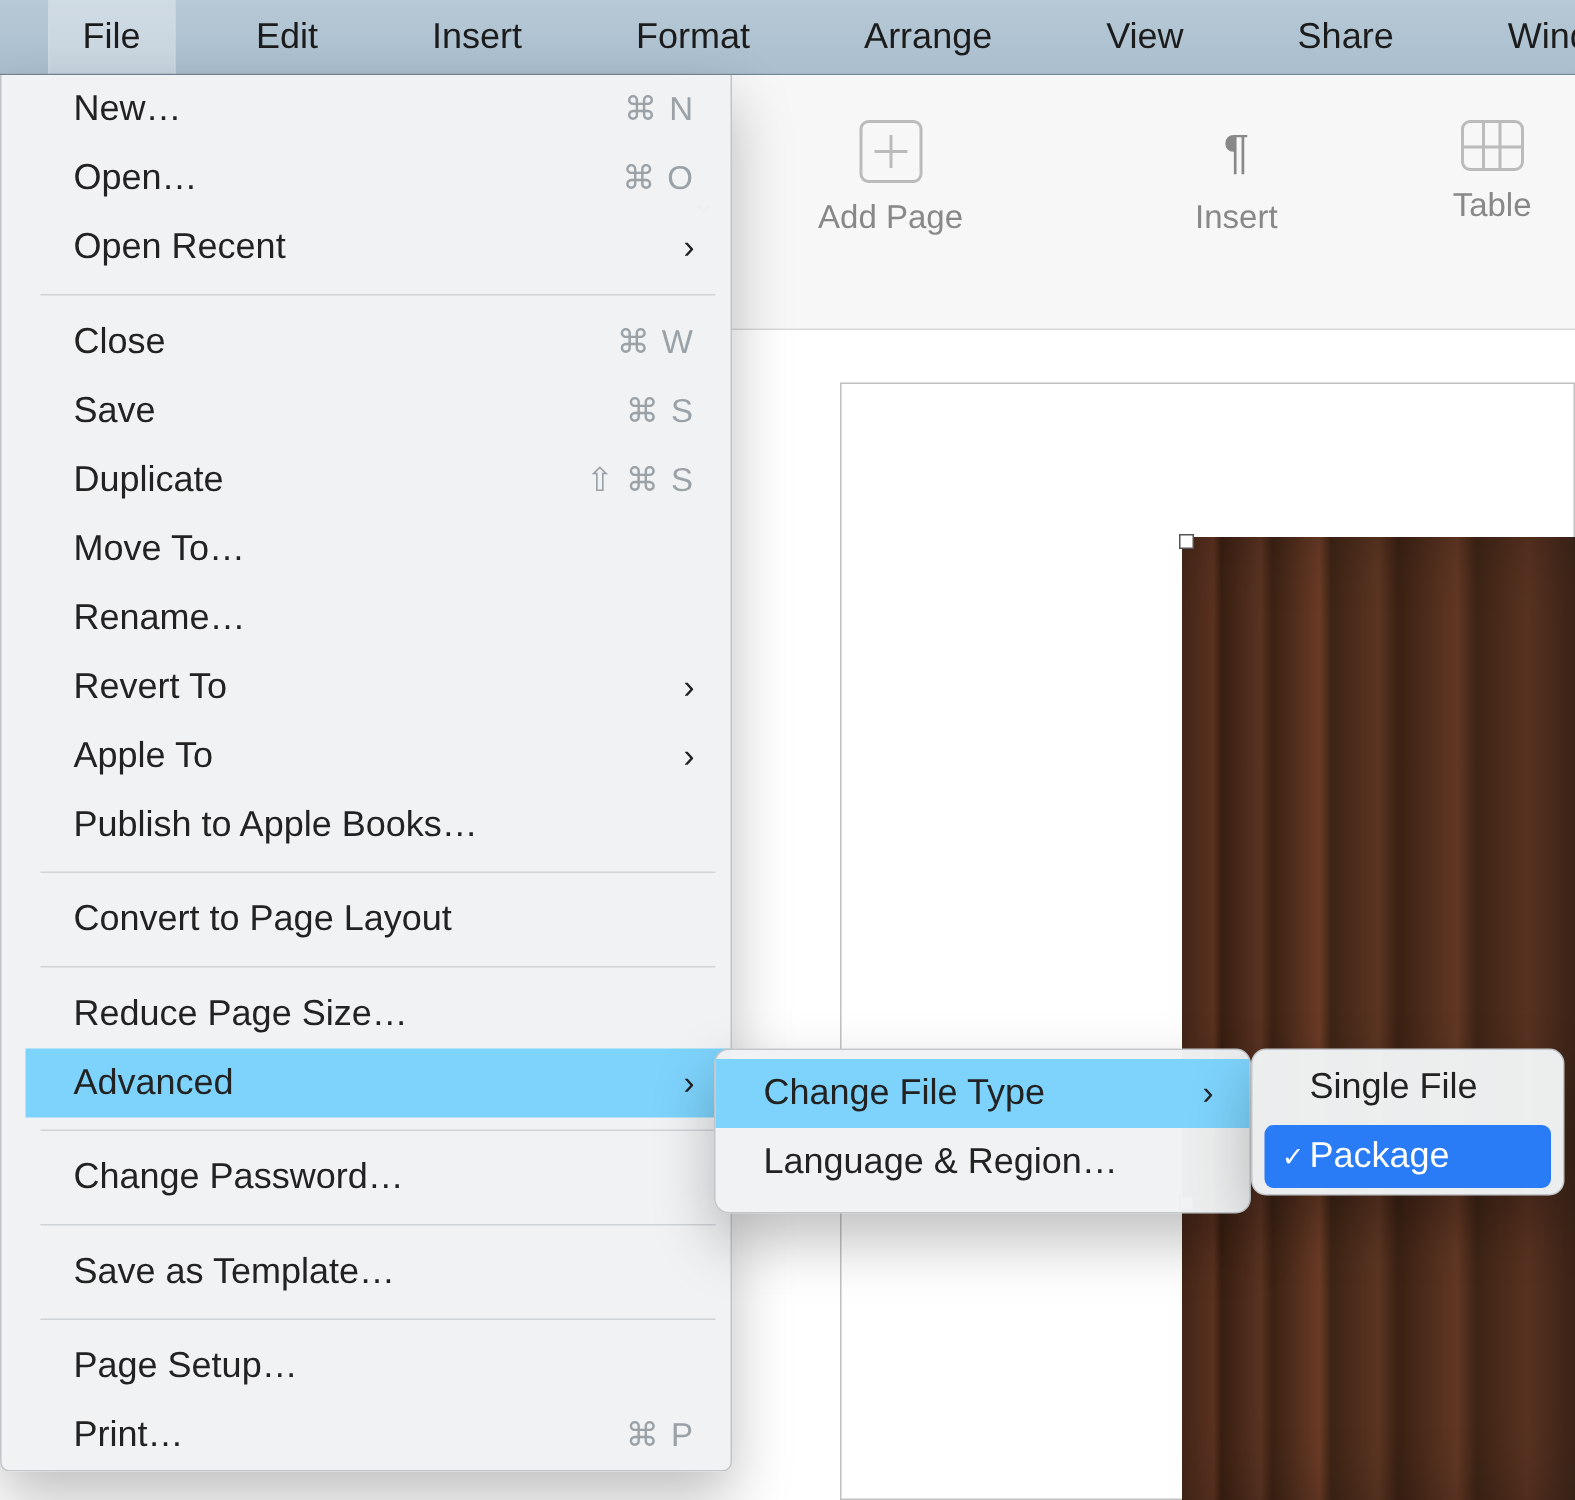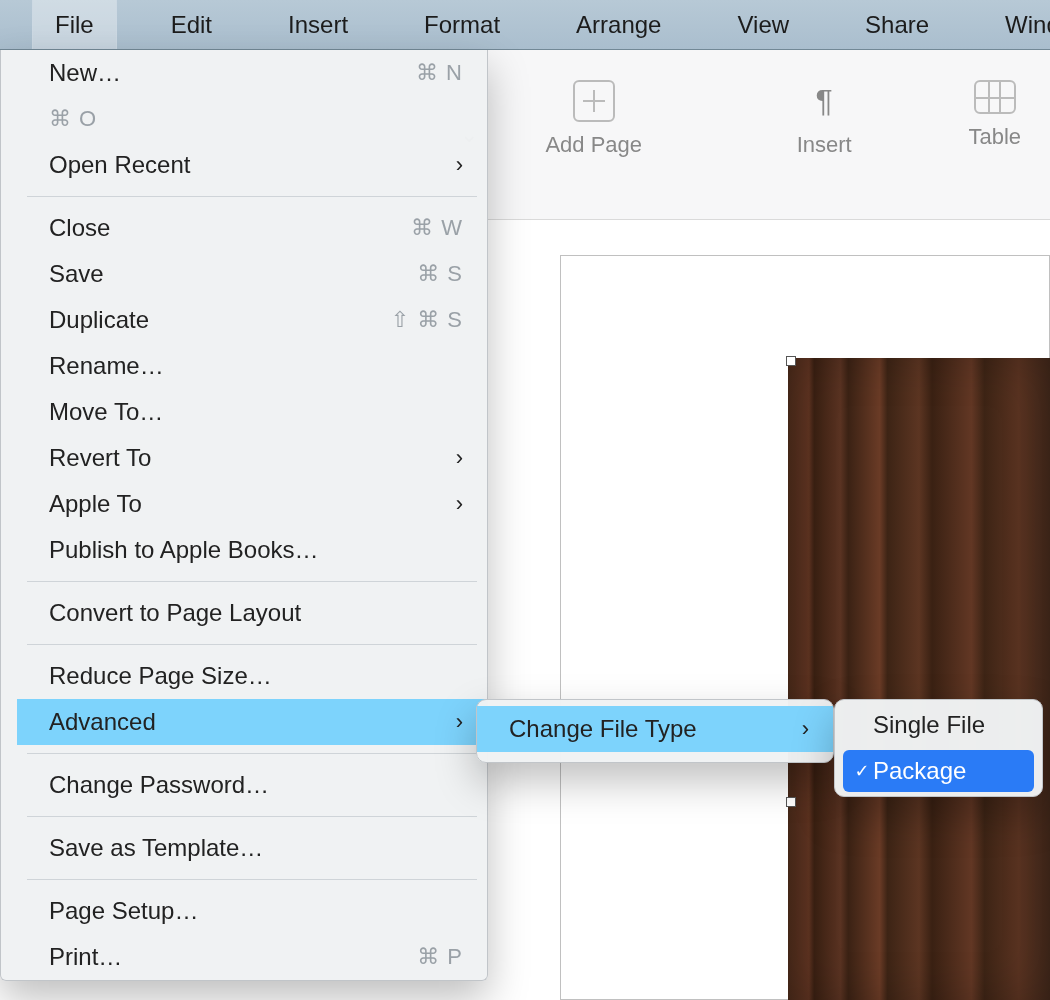--- a/index.html
+++ b/index.html
@@ -115,44 +115,45 @@
   <div class="wood"></div>
   <div class="handle h1"></div>
   <div class="handle h2"></div>
 
   <div class="menu file">
     <div class="row">
       <span class="lbl">New…</span>
       <span class="sc">⌘ N</span>
     </div>
     <div class="row">
+      <span class="lbl">Open…</span>
       <span class="sc">⌘ O</span>
     </div>
     <div class="row">
       <span class="lbl">Open Recent</span>
       <span class="chev">›</span>
     </div>
     <div class="sep"></div>
     <div class="row">
       <span class="lbl">Close</span>
       <span class="sc">⌘ W</span>
     </div>
     <div class="row">
       <span class="lbl">Save</span>
       <span class="sc">⌘ S</span>
     </div>
     <div class="row">
       <span class="lbl">Duplicate</span>
       <span class="sc">⇧ ⌘ S</span>
     </div>
     <div class="row">
+      <span class="lbl">Move To…</span>
+    </div>
+    <div class="row">
       <span class="lbl">Rename…</span>
-    </div>
-    <div class="row">
-      <span class="lbl">Move To…</span>
     </div>
     <div class="row">
       <span class="lbl">Revert To</span>
       <span class="chev">›</span>
     </div>
     <div class="row">
       <span class="lbl">Apple To</span>
       <span class="chev">›</span>
     </div>
     <div class="row">
@@ -185,20 +186,23 @@
     <div class="row">
       <span class="lbl">Print…</span>
       <span class="sc">⌘ P</span>
     </div>
   </div>
 
   <div class="menu sub1">
     <div class="row hover">
       <span class="lbl">Change File Type</span>
       <span class="chev">›</span>
+    </div>
+    <div class="row">
+      <span class="lbl">Language &amp; Region…</span>
     </div>
   </div>
 
   <div class="menu sub2">
     <div class="opt">
       <span class="ck"></span>
       <span>Single File</span>
     </div>
     <div class="opt sel">
       <span class="ck">✓</span>

